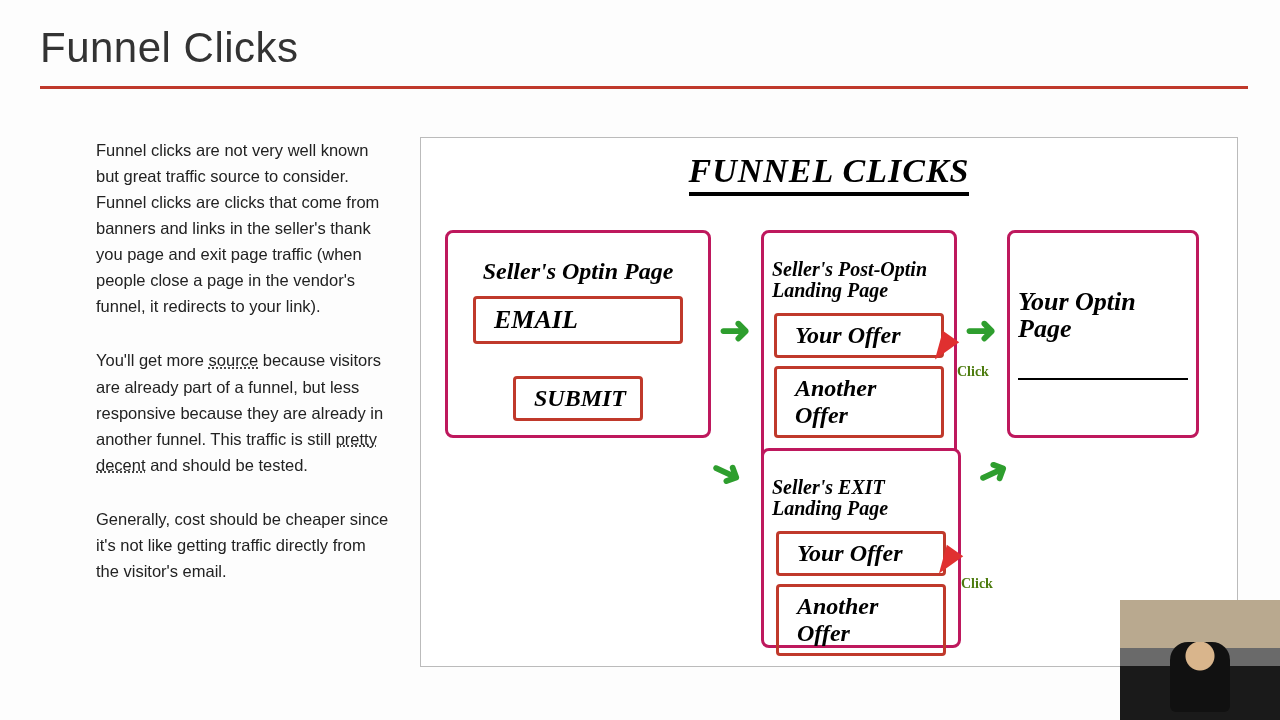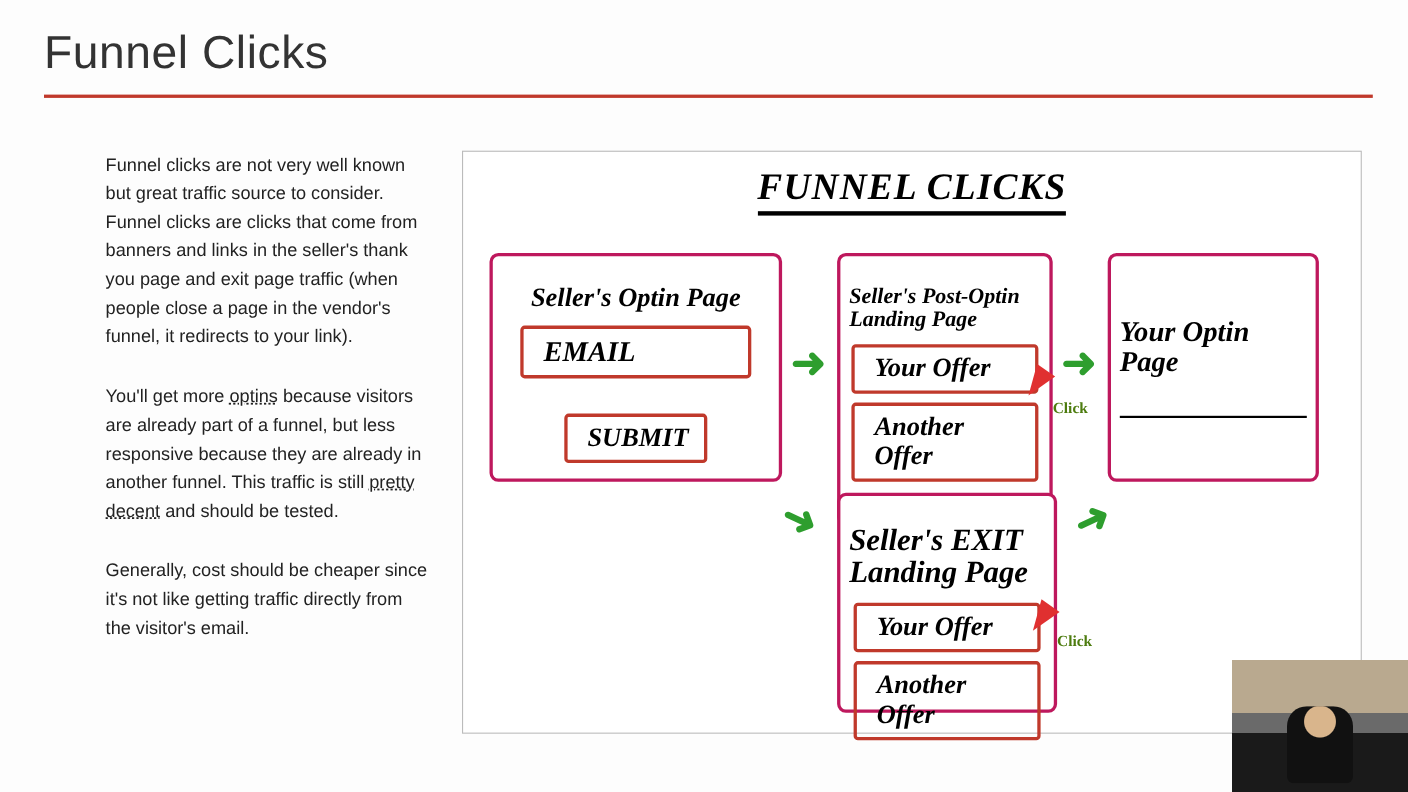--- a/index.html
+++ b/index.html
@@ -70,21 +70,21 @@
 <body>
 
 <div class="page">
   <div class="title">Funnel Clicks</div>
   <div class="rule"></div>
 
   <div class="content">
     <div class="left-col">
       <p>Funnel clicks are not very well known but great traffic source to consider. Funnel clicks are clicks that come from banners and links in the seller's thank you page and exit page traffic (when people close a page in the vendor's funnel, it redirects to your link).</p>
       <p>
-        <span>You'll get more </span><span class="underline-dots">optins</span><span> because visitors are already part of a funnel, but less responsive because they are already in another funnel.  This traffic is still </span><span class="underline-dots">pretty decent</span><span> and should be tested.</span>
+        <span>You'll get more </span><span class="underline-dots">source</span><span> because visitors are already part of a funnel, but less responsive because they are already in another funnel.  This traffic is still </span><span class="underline-dots">pretty decent</span><span> and should be tested.</span>
       </p>
       <p>Generally, cost should be cheaper since it's not like getting traffic directly from the visitor's email.</p>
     </div>
 
     <div class="diagram-wrap">
       <div class="d-title">FUNNEL CLICKS</div>
       <div class="d-title-rule"></div>
 
       <div class="box" style="left:24px; top:92px; width:266px; height:208px;">
         <div class="box-label">Seller's Optin Page</div>
@@ -106,21 +106,21 @@
 
       <div class="box" style="left:586px; top:92px; width:192px; height:208px; justify-content:center;">
         <div class="box-label" style="font-size:26px;">Your Optin Page</div>
         <div class="input-line"></div>
       </div>
 
       <div class="arrow" style="left:290px; top:312px; transform:rotate(25deg);">➜</div>
       <div class="arrow" style="left:556px; top:312px; transform:rotate(-25deg);">➜</div>
 
       <div class="box" style="left:340px; top:310px; width:200px; height:200px;">
-        <div class="box-label" style="font-size:28px;font-style:italic;">Seller's EXIT Landing Page</div>
+        <div class="box-label" style="font-size:20px;font-style:italic;">Seller's EXIT Landing Page</div>
         <div class="sub-box">Your Offer</div>
         <div class="sub-box">Another Offer</div>
       </div>
       <div class="cursor-arrow" style="left:516px; top:410px;"></div>
       <div class="click-lbl" style="left:540px; top:438px;">Click</div>
     </div>
   </div>
 
   <div class="webcam"></div>
 </div>

